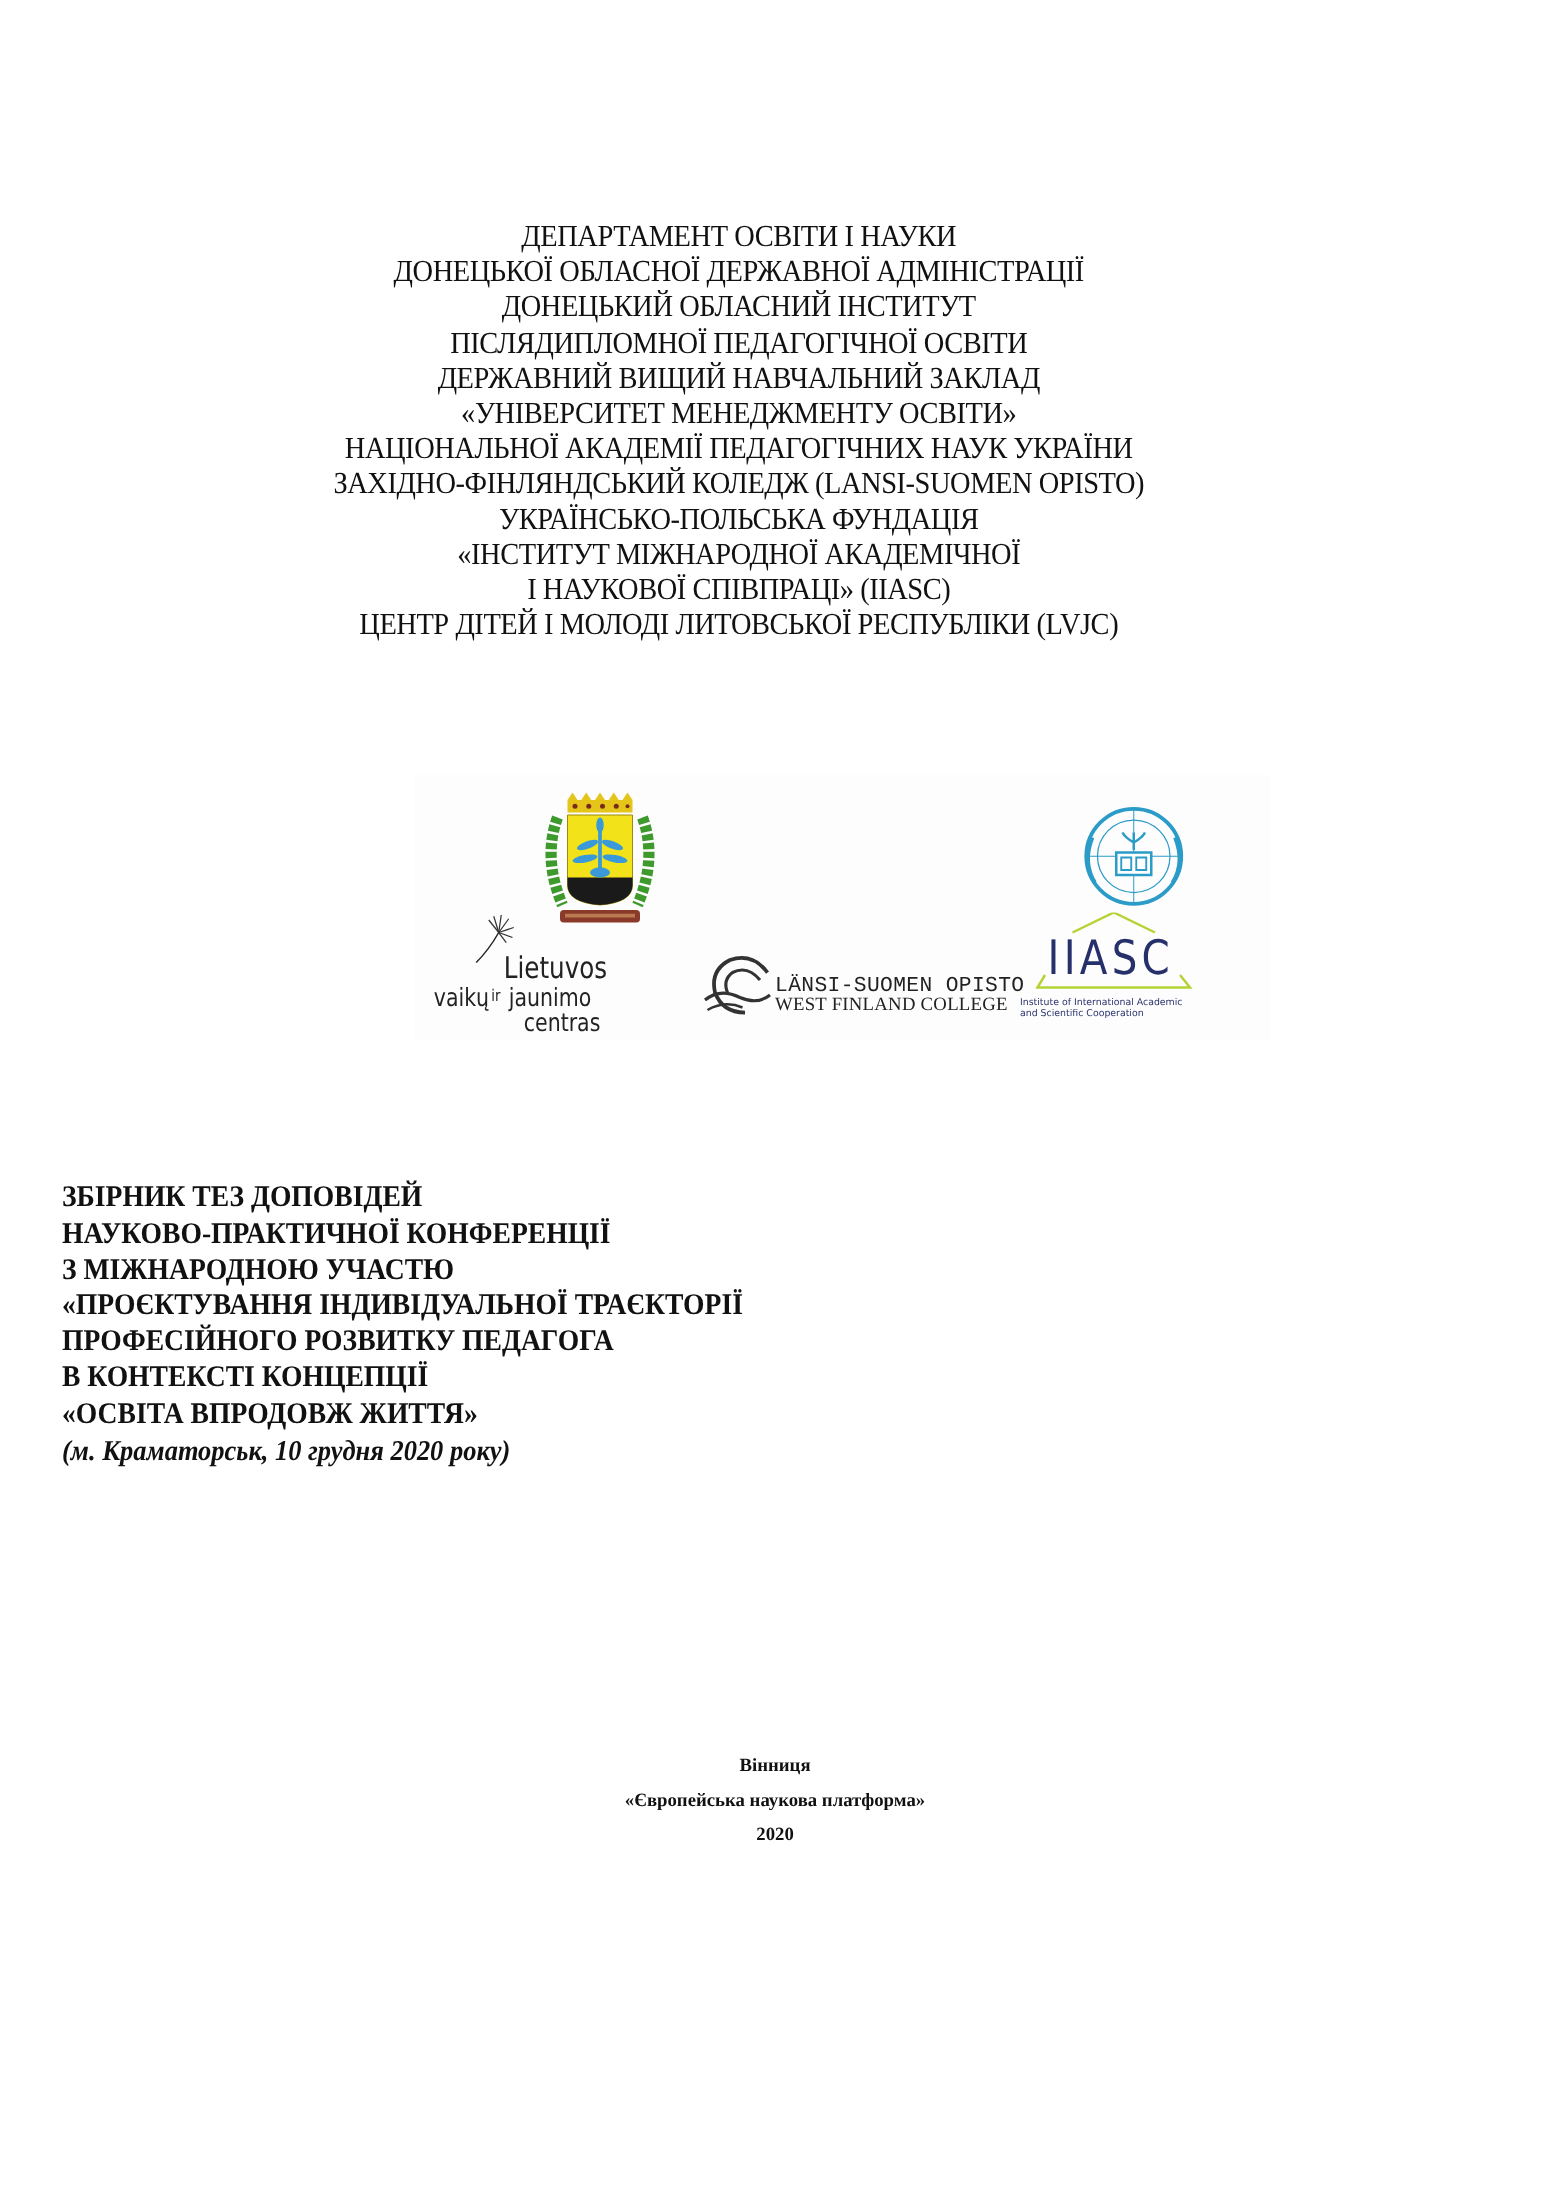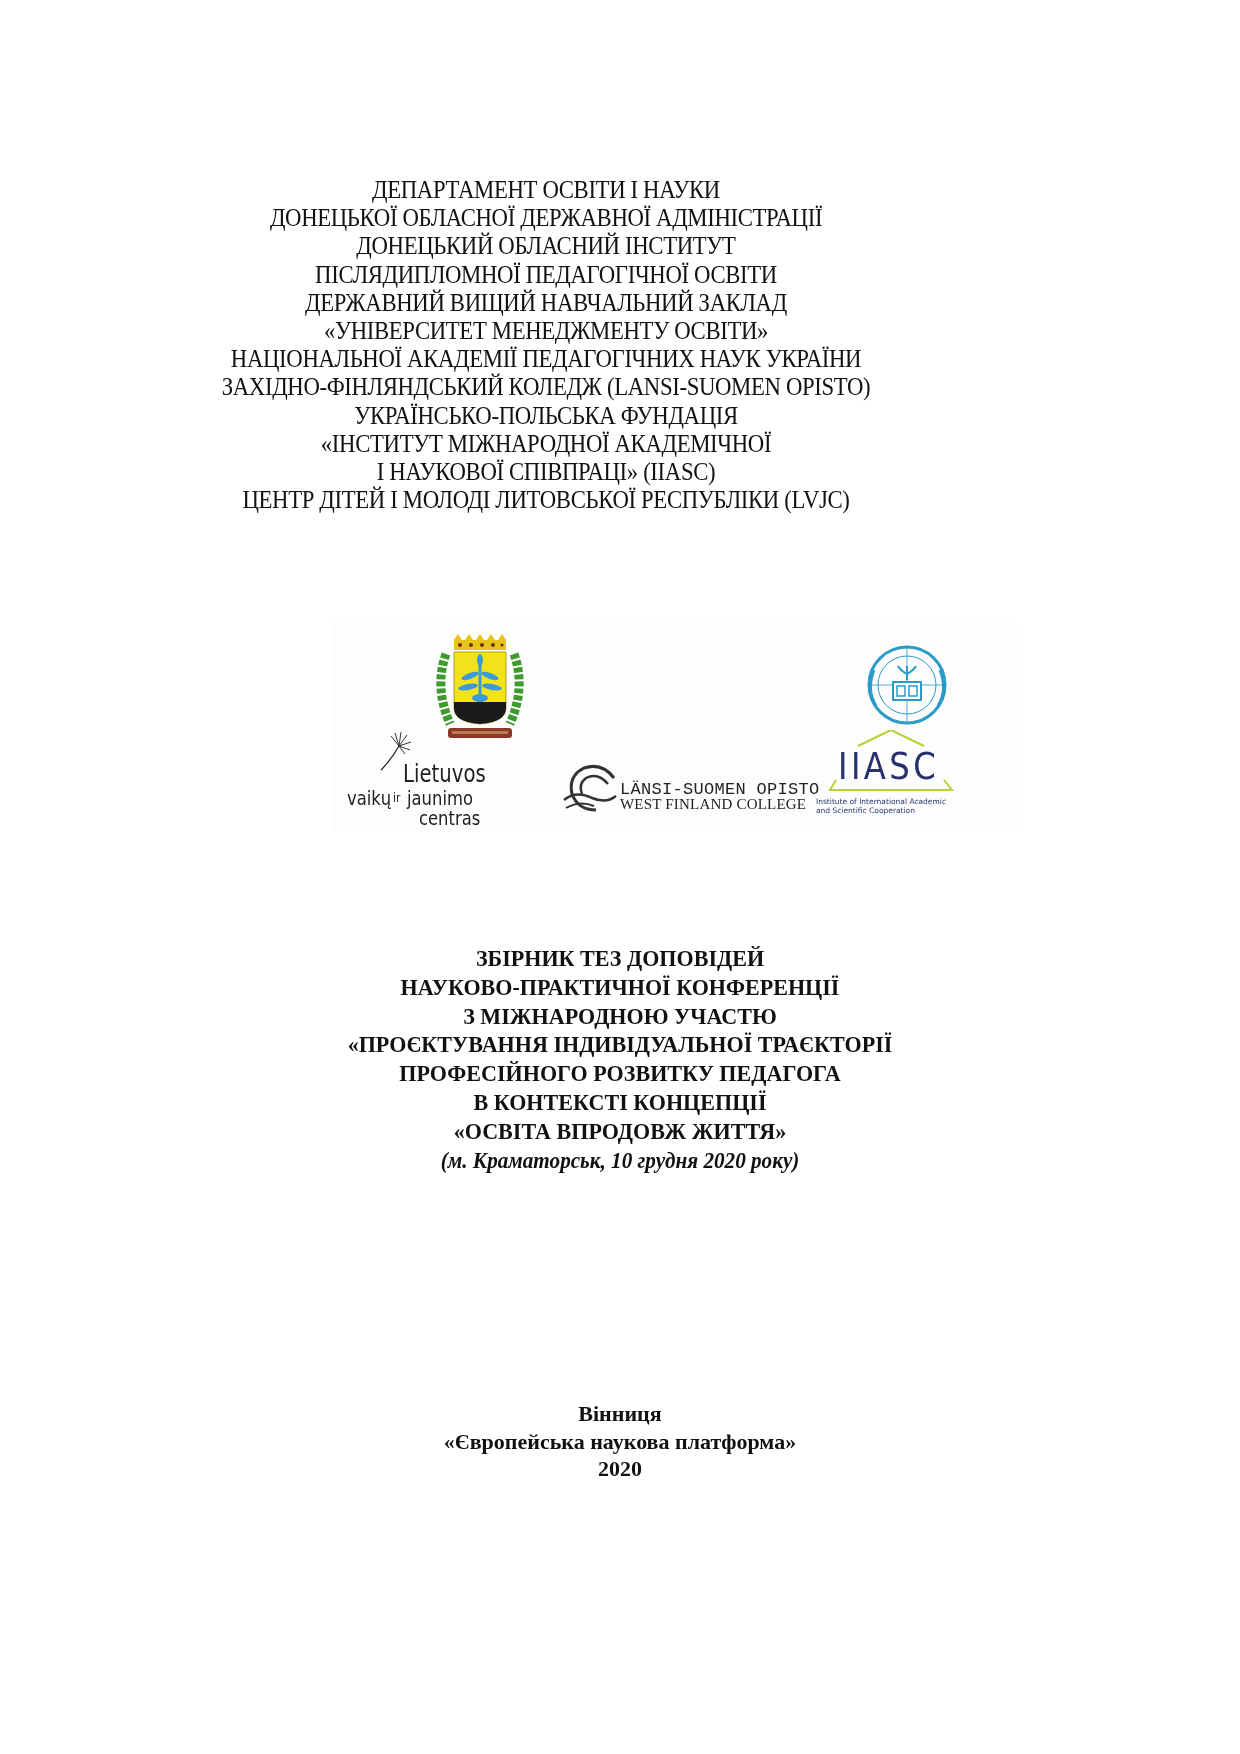--- a/index.html
+++ b/index.html
@@ -14,20 +14,21 @@
       overflow: hidden;
       font-family: "Liberation Serif", "DejaVu Serif", serif;
       color: #111111;
     }
     .org-block {
       position: absolute;
       top: 176px;
       left: 0;
       width: 1092px;
       text-align: center;
+      padding-left: 45px;
     }
     .org-line {
       font-size: 24.5px;
       line-height: 28.2px;
       letter-spacing: -0.4px;
       white-space: nowrap;
       transform: scaleX(0.93);
     }
     .logo-panel {
       position: absolute;
@@ -55,21 +56,20 @@
     
     .iasc { left: 484px; top: 110px; width: 150px; height: 100px; }
     .iasc-big { position: absolute; left: 22px; top: 14px; font-family: "DejaVu Sans", sans-serif; font-size: 38px; color: #26306b; letter-spacing: 4px; font-weight: normal; white-space: nowrap; transform: scaleX(0.85); transform-origin: left top; }
     .iasc-small { position: absolute; left: 0; top: 67px; width: 150px; text-align: left; font-family: "DejaVu Sans", sans-serif; font-size: 7.5px; line-height: 9px; color: #2c3570; }
 
     .title-block {
       position: absolute;
       top: 944px;
       left: 0;
       width: 1240px;
-      text-align: center;
     }
     .title-line {
       font-size: 24px;
       line-height: 28.8px;
       font-weight: bold;
       white-space: nowrap;
       transform: scaleX(0.92);
     }
     .title-sub {
       font-size: 23px;
@@ -80,21 +80,21 @@
       transform: scaleX(0.92);
     }
     .publisher-block {
       position: absolute;
       top: 1400px;
       left: 0;
       width: 1240px;
       text-align: center;
     }
     .pub-line {
-      font-size: 22px;
+      font-size: 15px;
       line-height: 27.5px;
       font-weight: bold;
       white-space: nowrap;
     }
   </style>
 </head>
 <body>
 
 <div class="org-block">
   <div class="org-line">ДЕПАРТАМЕНТ ОСВІТИ І НАУКИ</div>

